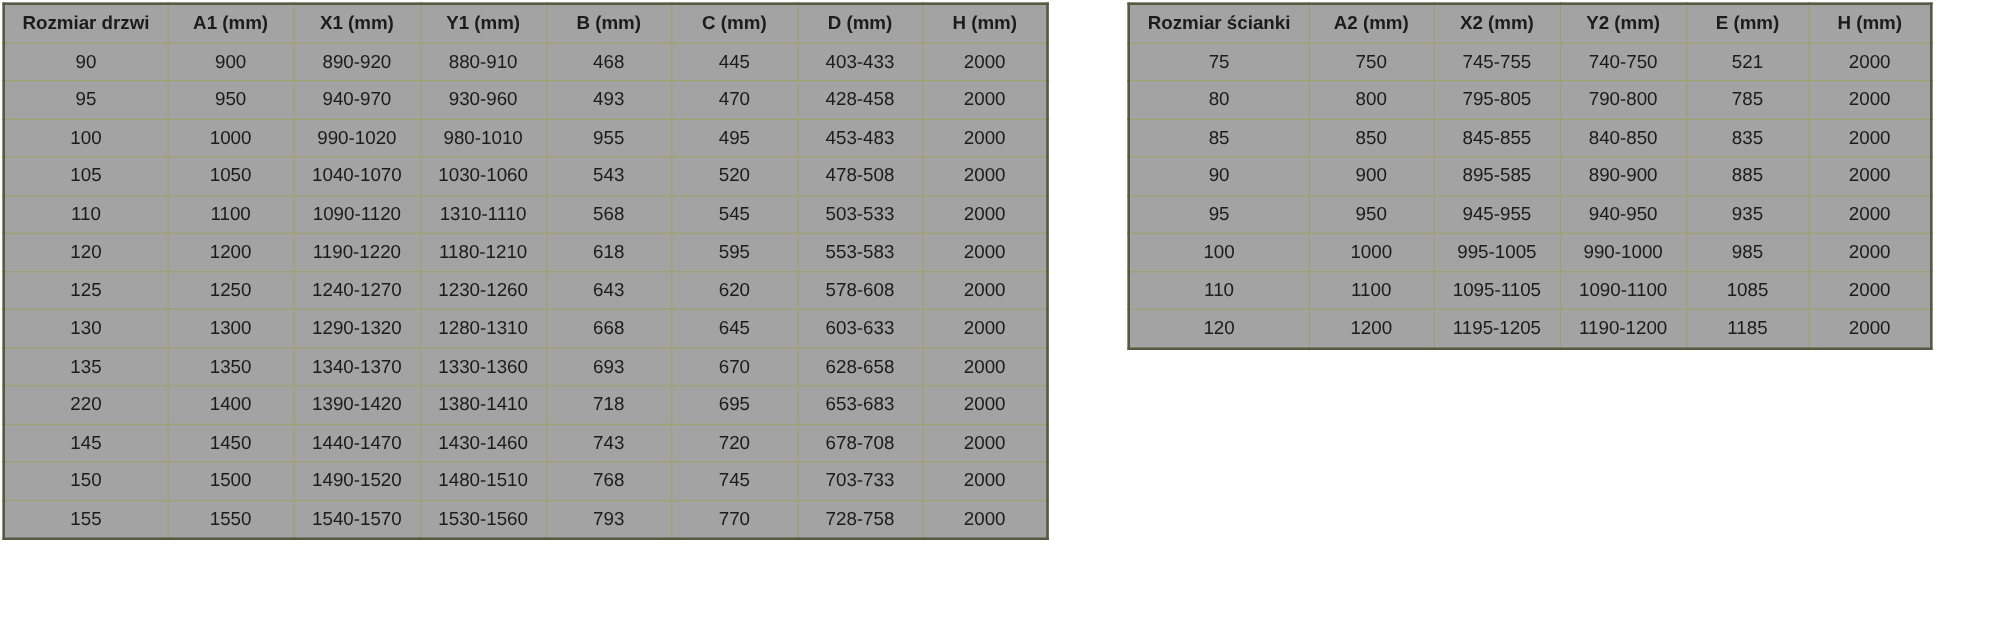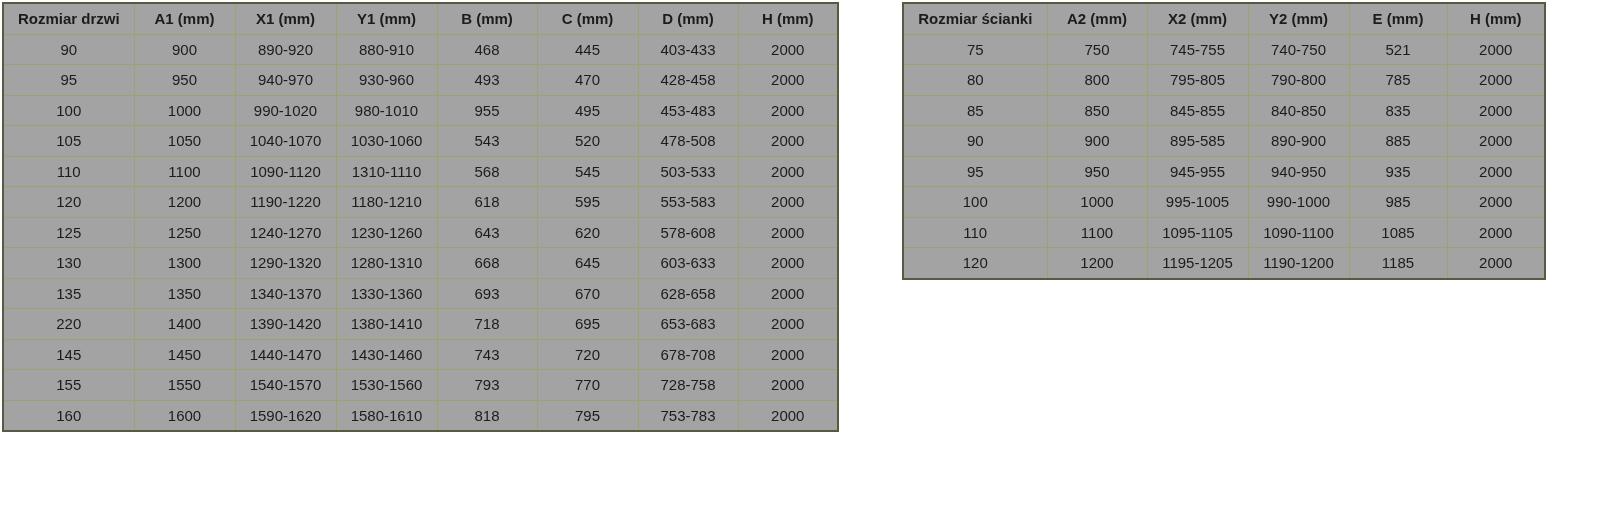--- a/index.html
+++ b/index.html
@@ -176,37 +176,37 @@
         <td>145</td>
         <td>1450</td>
         <td>1440-1470</td>
         <td>1430-1460</td>
         <td>743</td>
         <td>720</td>
         <td>678-708</td>
         <td>2000</td>
       </tr>
       <tr>
+        <td>150</td>
+        <td>1500</td>
+        <td>1490-1520</td>
+        <td>1480-1510</td>
+        <td>768</td>
+        <td>745</td>
+        <td>703-733</td>
+        <td>2000</td>
+      </tr>
+      <tr>
         <td>155</td>
         <td>1550</td>
         <td>1540-1570</td>
         <td>1530-1560</td>
         <td>793</td>
         <td>770</td>
         <td>728-758</td>
-        <td>2000</td>
-      </tr>
-      <tr>
-        <td>160</td>
-        <td>1600</td>
-        <td>1590-1620</td>
-        <td>1580-1610</td>
-        <td>818</td>
-        <td>795</td>
-        <td>753-783</td>
         <td>2000</td>
       </tr>
     </tbody>
 </table>
 
 <table id="wall-table" class="size-table">
   <colgroup>
     <col style="width:144px">
       <col style="width:100px">
       <col style="width:101px">

